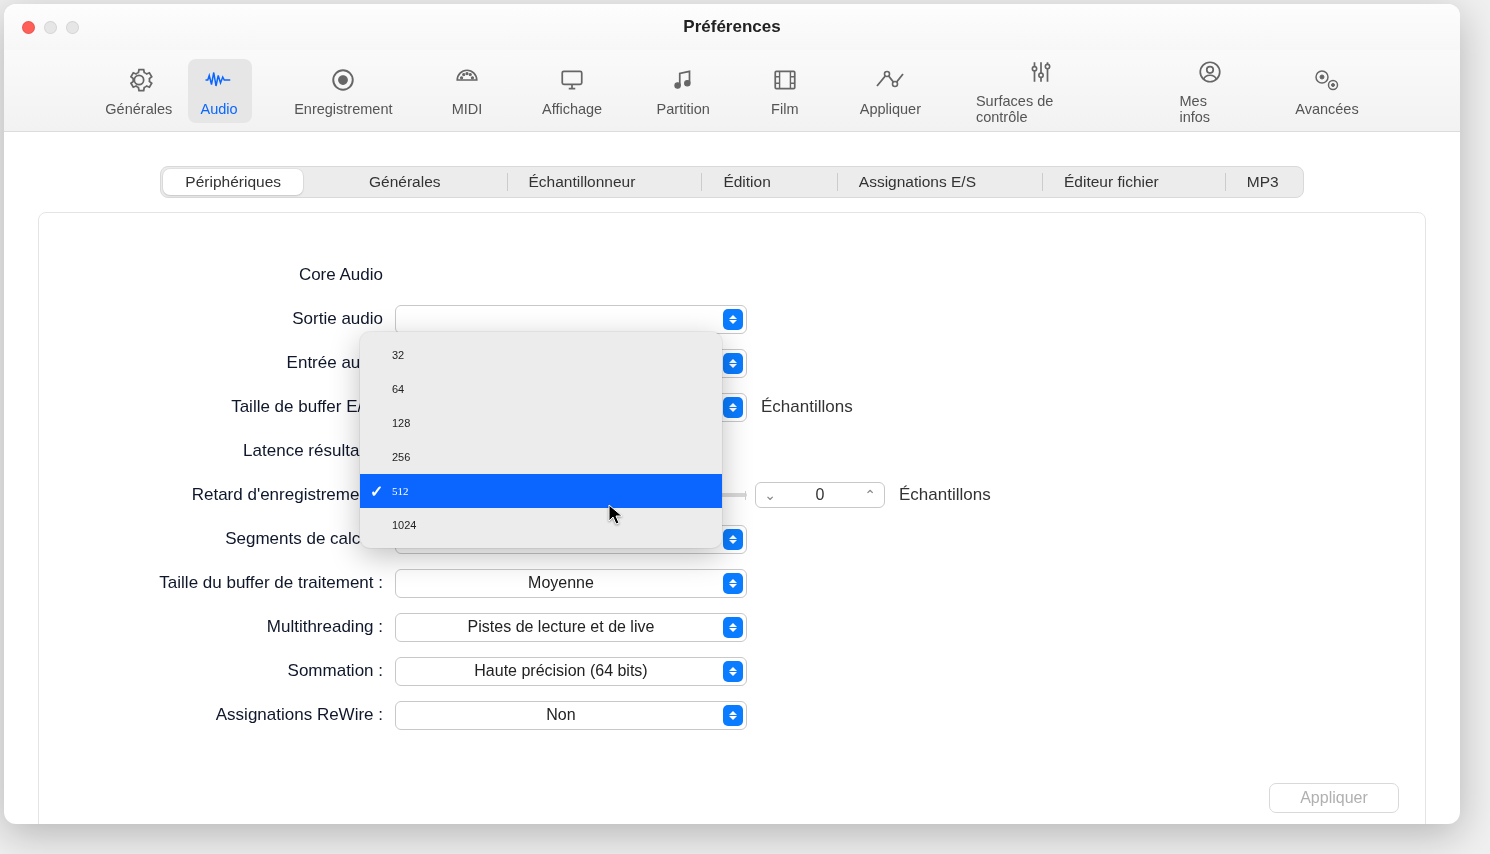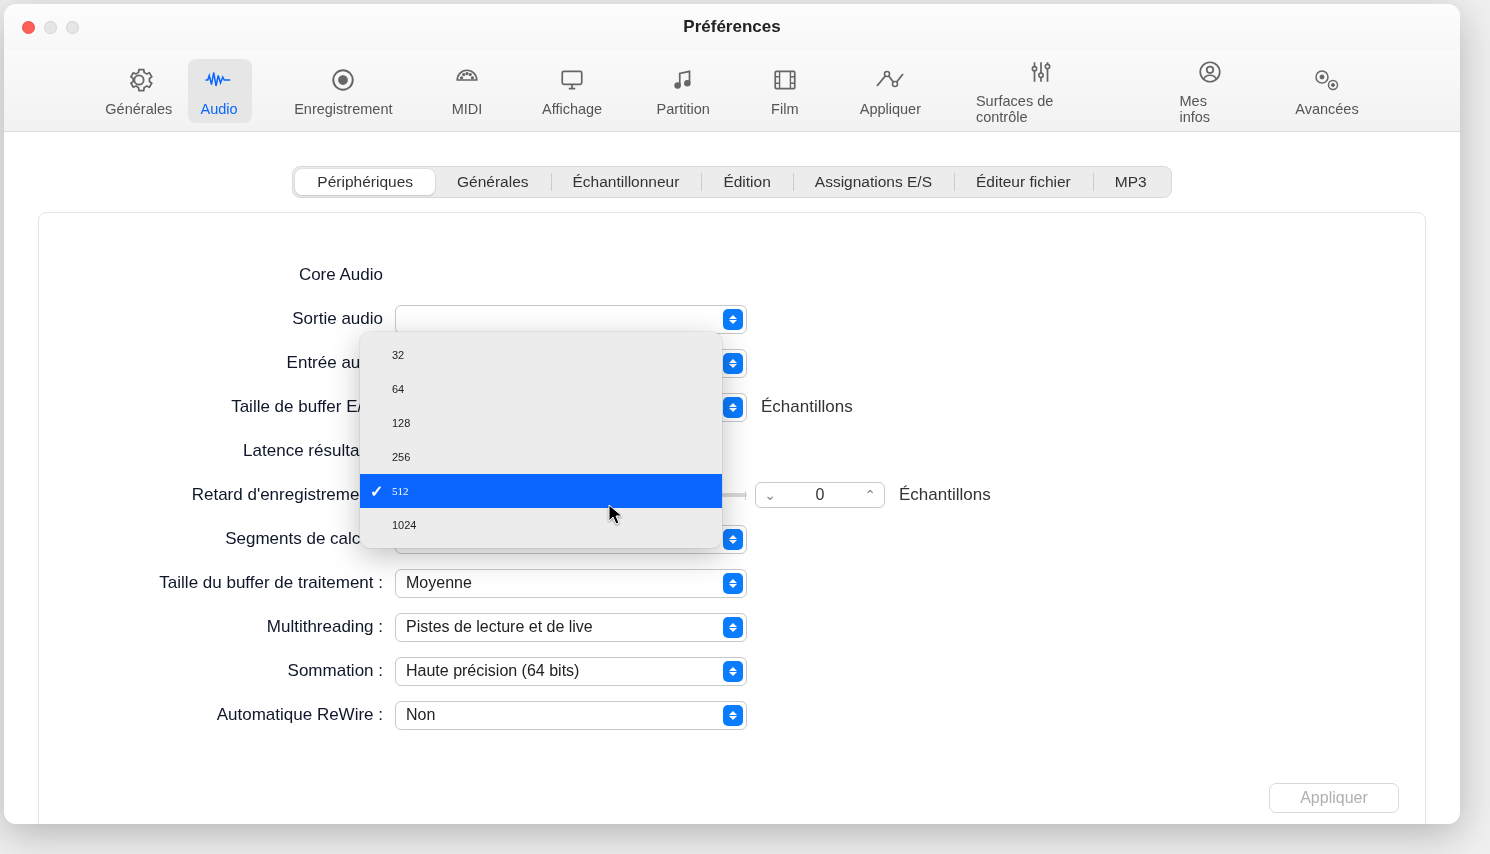--- a/index.html
+++ b/index.html
@@ -20,35 +20,35 @@
     .tb-item.active { background: #e6e6e6; color: #0a66ff; padding-left: 11px; }
     .tb-item.active .tb-icon svg { fill: #0a66ff; stroke: #0a66ff; }
     .tb-icon { width: 32px; height: 30px; display: flex; align-items: center; justify-content: center; }
     .tb-icon svg { fill: #666; stroke: #666; }
     .tb-gap-m { width: 24px; }
     .tb-gap-l { width: 42px; }
     
     .content { position: relative; padding-top: 34px; }
     
     .segtabs { display: flex; justify-content: center; }
-    .segtabs-inner { display: flex; background: #ececec; border-radius: 8px; padding: 2px; border: 1px solid #d9d9d9; }
+    .segtabs-inner { display: flex; background: #ececec; border-radius: 8px; padding: 2px; border: 1px solid #d9d9d9; gap: 44px; }
     .segtab { padding: 4px 22px; font-size: 15.5px; color: #333; cursor: default; position: relative; }
     .segtab + .segtab::before { content:""; position:absolute; left:0; top:4px; bottom:4px; width:1px; background:#ccc; }
     .segtab.active { background: #fff; border-radius: 7px; box-shadow: 0 1px 2px rgba(0,0,0,0.12), 0 0 0 1px rgba(0,0,0,0.04); z-index:1; }
     .segtab.active::before, .segtab.active + .segtab::before { display:none; }
     
     .panel { border: 1px solid #e4e4e4; border-radius: 8px; margin: 14px 34px 0; height: 626px; position: relative; background:#fff; }
     
     .form { padding: 40px 0 0 0; }
     .row { display: flex; align-items: center; height: 44px; }
     .lbl { width: 356px; text-align: right; padding-right: 12px; font-size: 17px; color: #0f172a; }
     .ctl { position: relative; display:flex; align-items:center; }
     .suffix { margin-left: 14px; font-size: 17px; color: #333; }
     
-    .popup { width: 352px; height: 29px; border: 1px solid #c8c8c8; border-radius: 6px; background: #fff; display: flex; align-items:center; padding: 0 30px 0 10px; font-size: 16px; color: #222; position: relative; }
+    .popup { width: 352px; height: 29px; border: 1px solid #c8c8c8; border-radius: 6px; background: #fff; display: flex; align-items:center; padding: 0 30px 0 10px; font-size: 16px; color: #222; position: relative; justify-content: center; }
     .popup .arrows { position:absolute; right:3px; top:3px; bottom:3px; width:20px; background:#0a7cff; border-radius:5px; display:flex; flex-direction:column; align-items:center; justify-content:center; gap:1px;}
     .popup .arrows::before{content:"";width:0;height:0;border-left:4px solid transparent;border-right:4px solid transparent;border-bottom:4px solid #fff;}
     .popup .arrows::after{content:"";width:0;height:0;border-left:4px solid transparent;border-right:4px solid transparent;border-top:4px solid #fff;}
     
     .popup.hidden-behind { width:352px; height:29px; border:1px solid #c8c8c8; border-radius:6px; background:#fff; position:relative; }
     .popup.hidden-behind .arrows{position:absolute; right:3px; top:3px; bottom:3px; width:20px; background:#0a7cff; border-radius:5px;}
     
     .slider-track { width: 352px; height: 4px; background: #d8d8d8; border-radius: 2px; position: relative; }
     .slider-tick { position:absolute; width:1px; height:9px; background:#cfcfcf; top:-2px;}
     .slider-thumb { position:absolute; width:12px; height:24px; background:#fff; border:1px solid #c5c5c5; border-radius:4px; top:-10px; left:170px; box-shadow:0 1px 2px rgba(0,0,0,0.15);}
@@ -303,21 +303,21 @@
         <div class="row">
           <div class="lbl">Sommation :</div>
           <div class="ctl">
               <div class="popup">
                 <span>Haute précision (64 bits)</span>
                 <div class="arrows"></div>
               </div>
             </div>
         </div>
         <div class="row">
-          <div class="lbl">Automatique ReWire :</div>
+          <div class="lbl">Assignations ReWire :</div>
           <div class="ctl">
               <div class="popup">
                 <span>Non</span>
                 <div class="arrows"></div>
               </div>
             </div>
         </div>
       </div>
 
       <div class="apply-btn">

